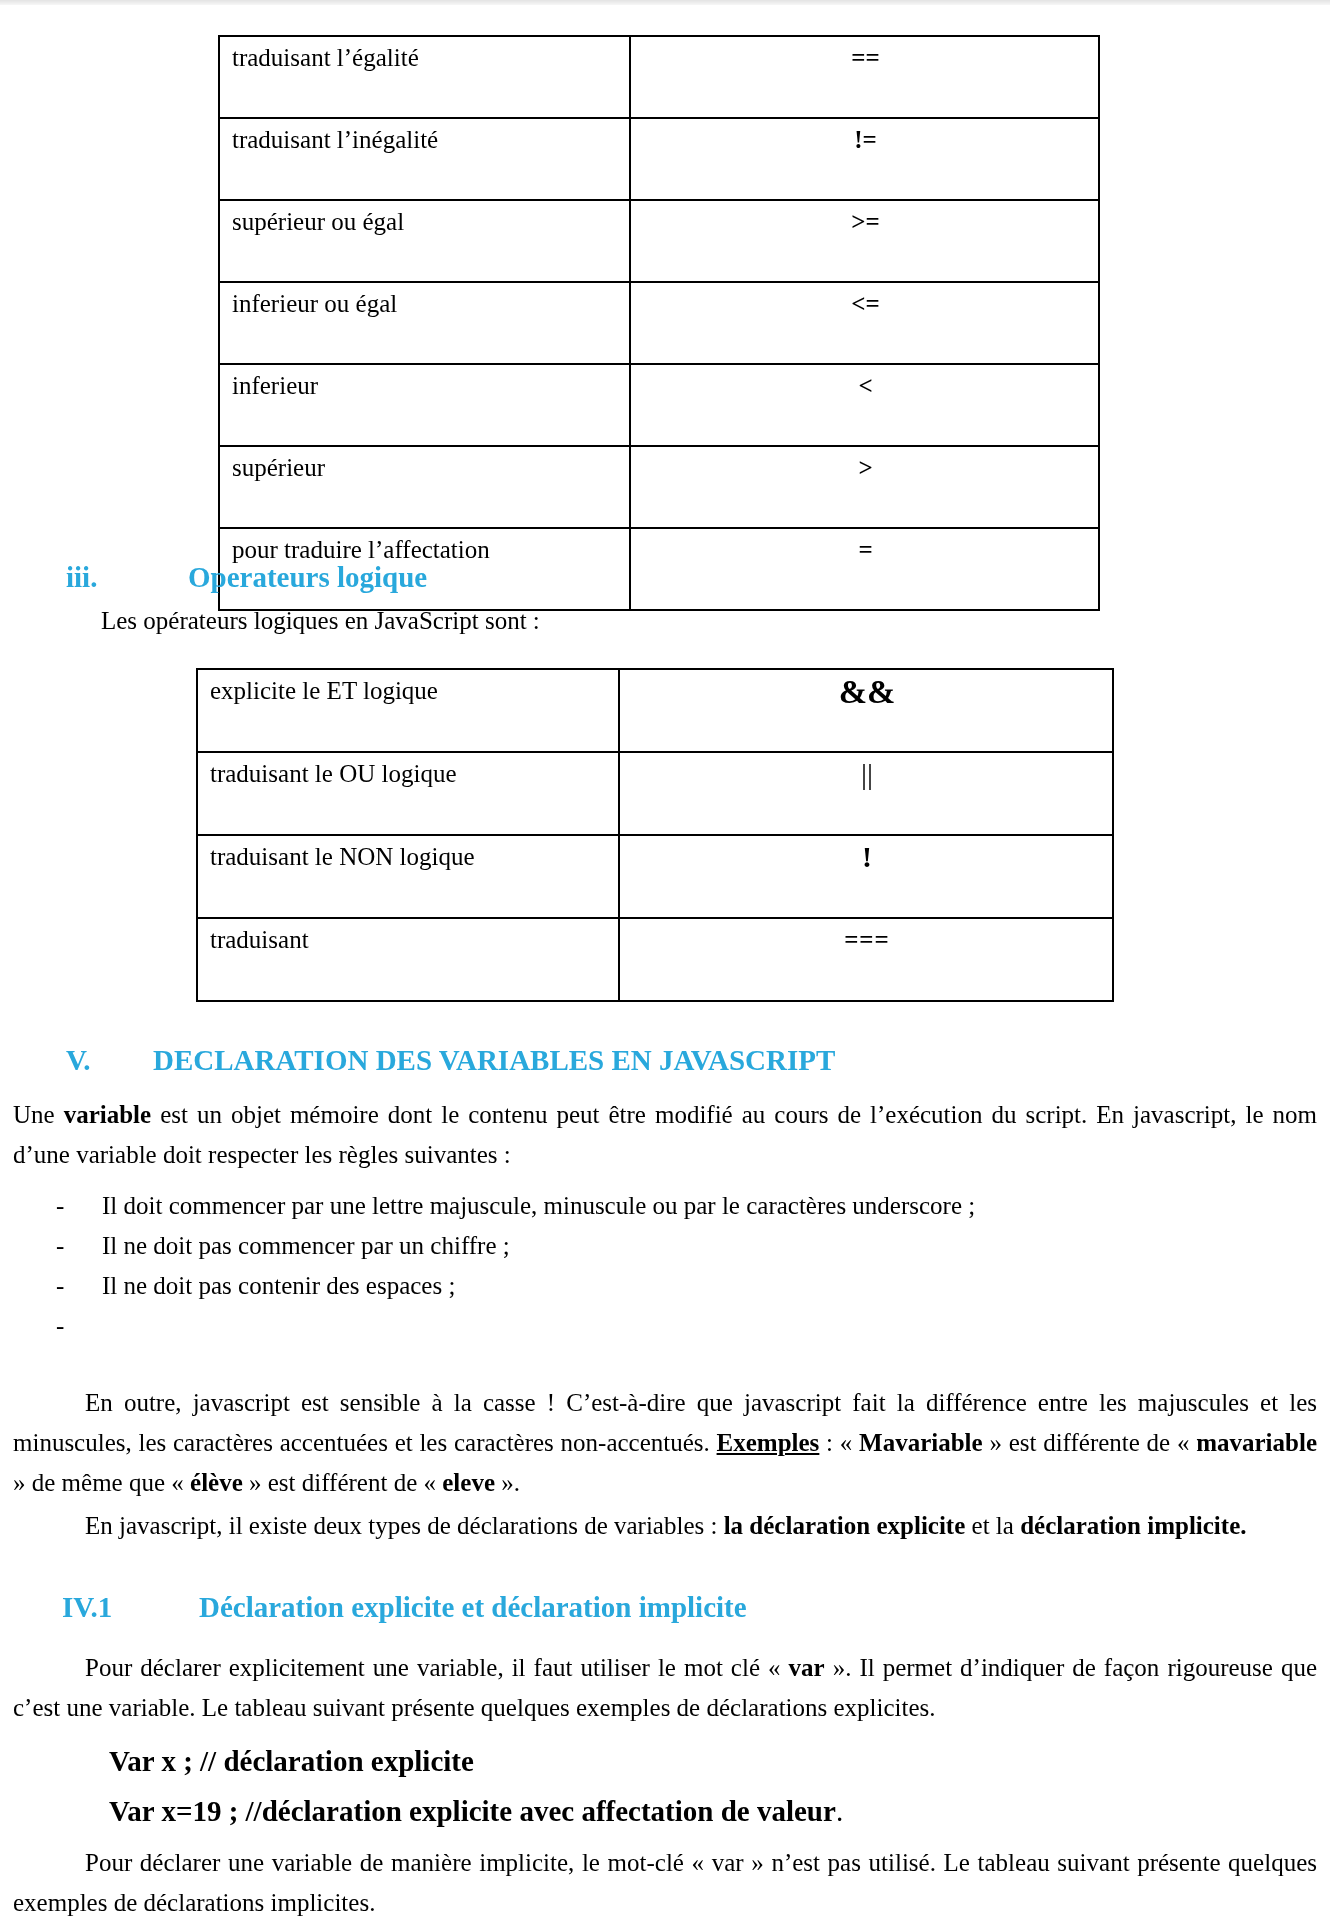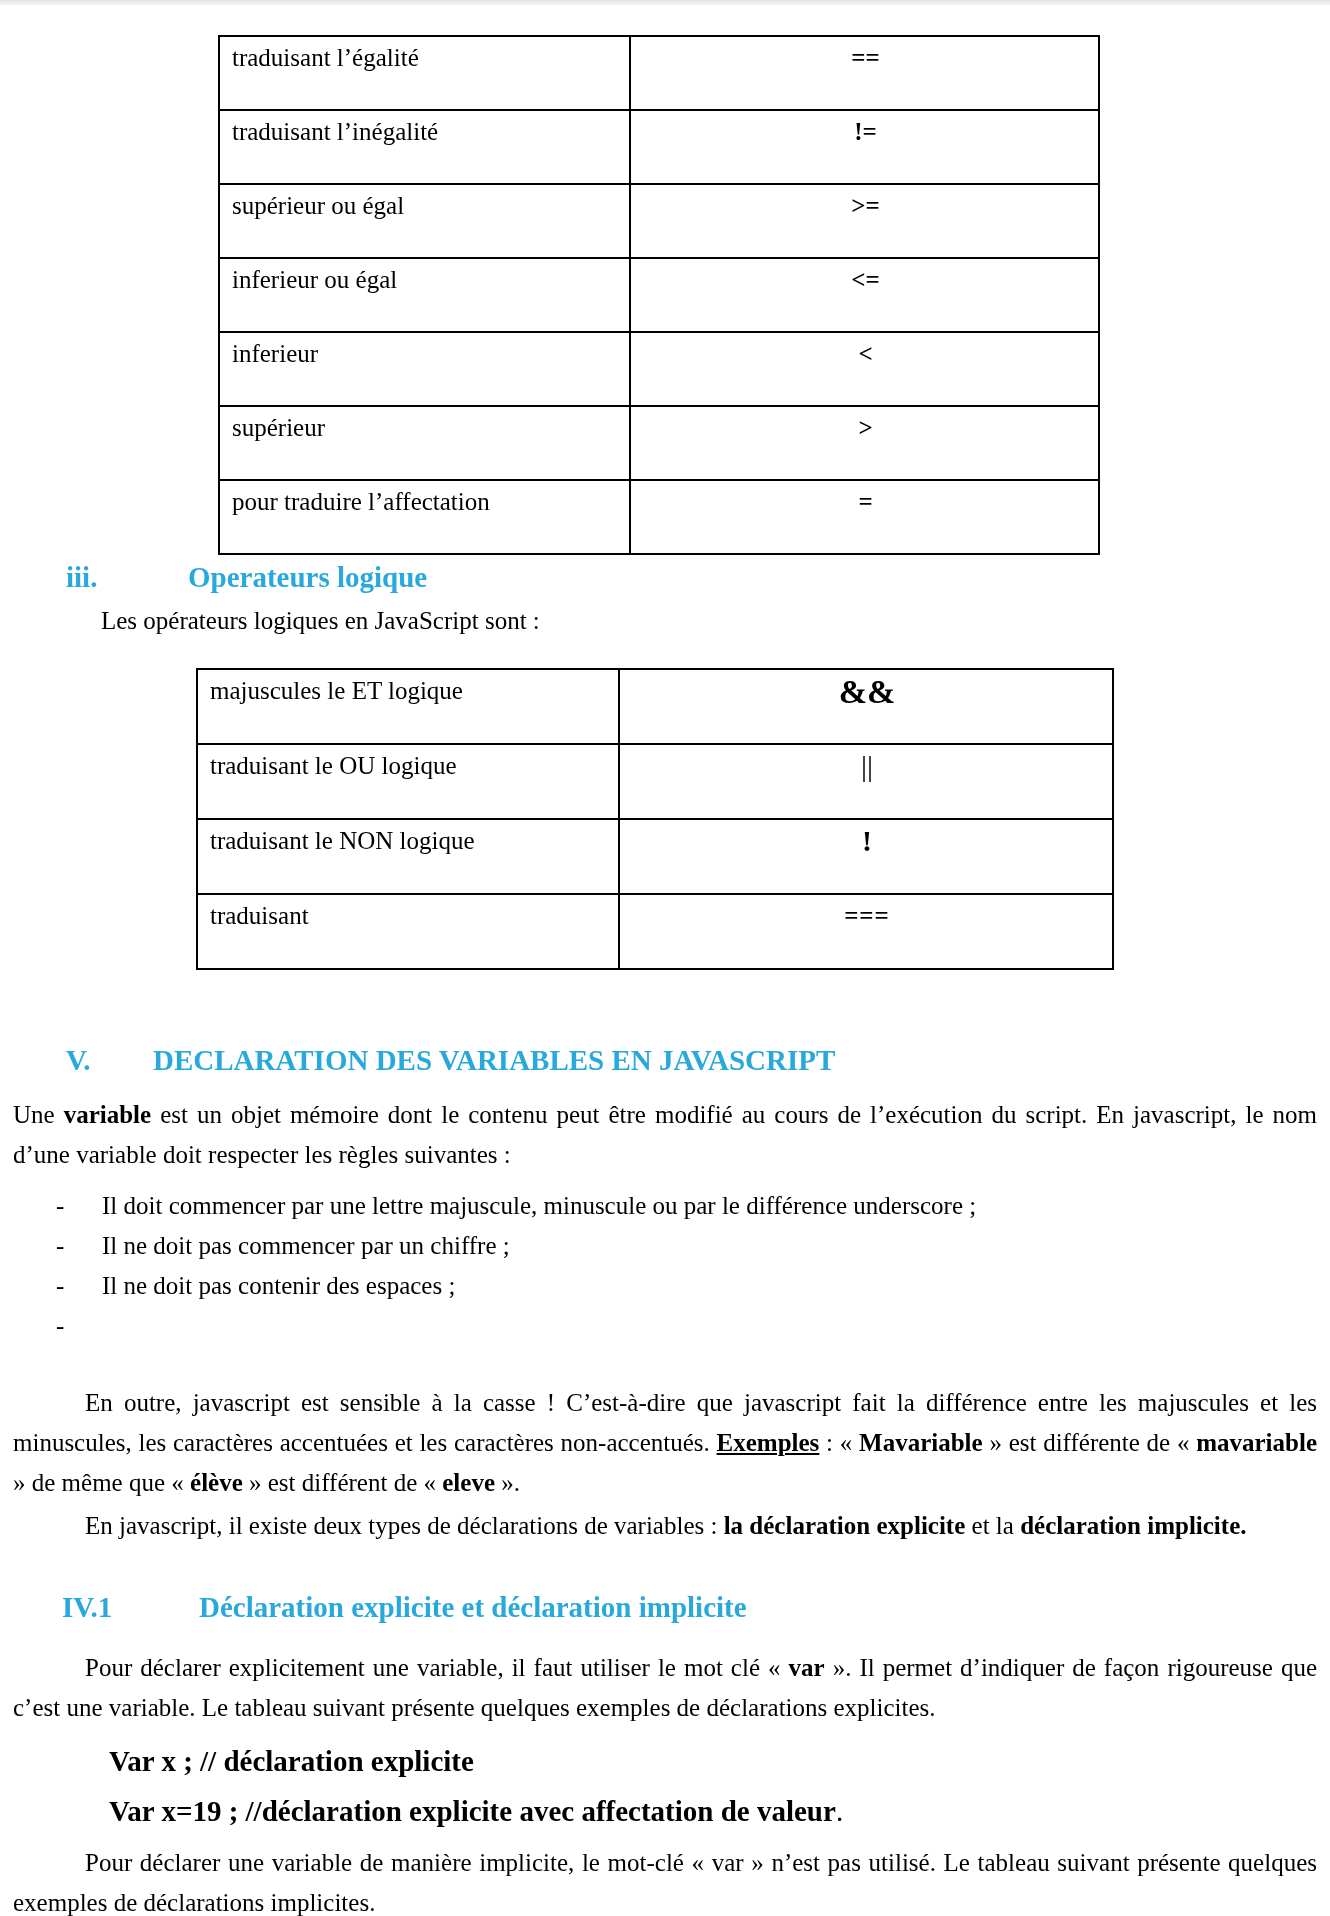--- a/index.html
+++ b/index.html
@@ -17,21 +17,21 @@
   }
   
   table.optable{
     position:absolute;
     border-collapse:collapse;
     table-layout:fixed;
   }
   table.optable td{
     border:2px solid #000;
     vertical-align:top;
-    padding:4px 10px 0 12px;
+    padding:4px 10px 8px 12px;
     font-size:25px;
     line-height:34px;
     overflow:hidden;
   }
   table.optable{border:1px solid #000;}
   #table-comparison{left:218px;top:35px;width:882px;}
   #table-comparison td{height:68px;}
   #table-comparison td.label{width:387px;}
   #table-logical{left:196px;top:668px;width:918px;}
   #table-logical td{height:69px;}
@@ -129,21 +129,21 @@
   <div class="heading" id="h-iii">
     <span class="hnum">iii.</span>
     <span class="hlabel">Operateurs logique</span>
   </div>
 
   <div class="para" id="p-intro-logical">Les opérateurs logiques en JavaScript sont :</div>
 
   <table class="optable" id="table-logical">
     <tbody>
       <tr>
-        <td class="label">majuscules le ET logique</td>
+        <td class="label">explicite le ET logique</td>
         <td class="op">&amp;&amp;</td>
       </tr>
       <tr>
         <td class="label">traduisant le OU logique</td>
         <td class="op">||</td>
       </tr>
       <tr>
         <td class="label">traduisant le NON logique</td>
         <td class="op">!</td>
       </tr>
@@ -157,21 +157,21 @@
   <div class="heading" id="h-v">
     <span class="hnum">V.</span>
     <span class="hlabel">DECLARATION DES VARIABLES EN JAVASCRIPT</span>
   </div>
 
   <div class="para" id="p-variable"><span>Une </span><span style="font-weight: bold;">variable</span><span> est un objet mémoire dont le contenu peut être modifié au cours de l’exécution du script. En javascript, le nom d’une variable doit respecter les règles suivantes :</span></div>
 
   <div id="rules-list">
     <div class="li">
       <span class="marker">-</span>
-      <span><span>Il doit commencer par une lettre majuscule, minuscule ou par le différence underscore ;</span></span>
+      <span><span>Il doit commencer par une lettre majuscule, minuscule ou par le caractères underscore ;</span></span>
     </div>
     <div class="li">
       <span class="marker">-</span>
       <span><span>Il ne doit pas commencer par un chiffre ;</span></span>
     </div>
     <div class="li">
       <span class="marker">-</span>
       <span><span>Il ne doit pas contenir des espaces ;</span></span>
     </div>
     <div class="li">

